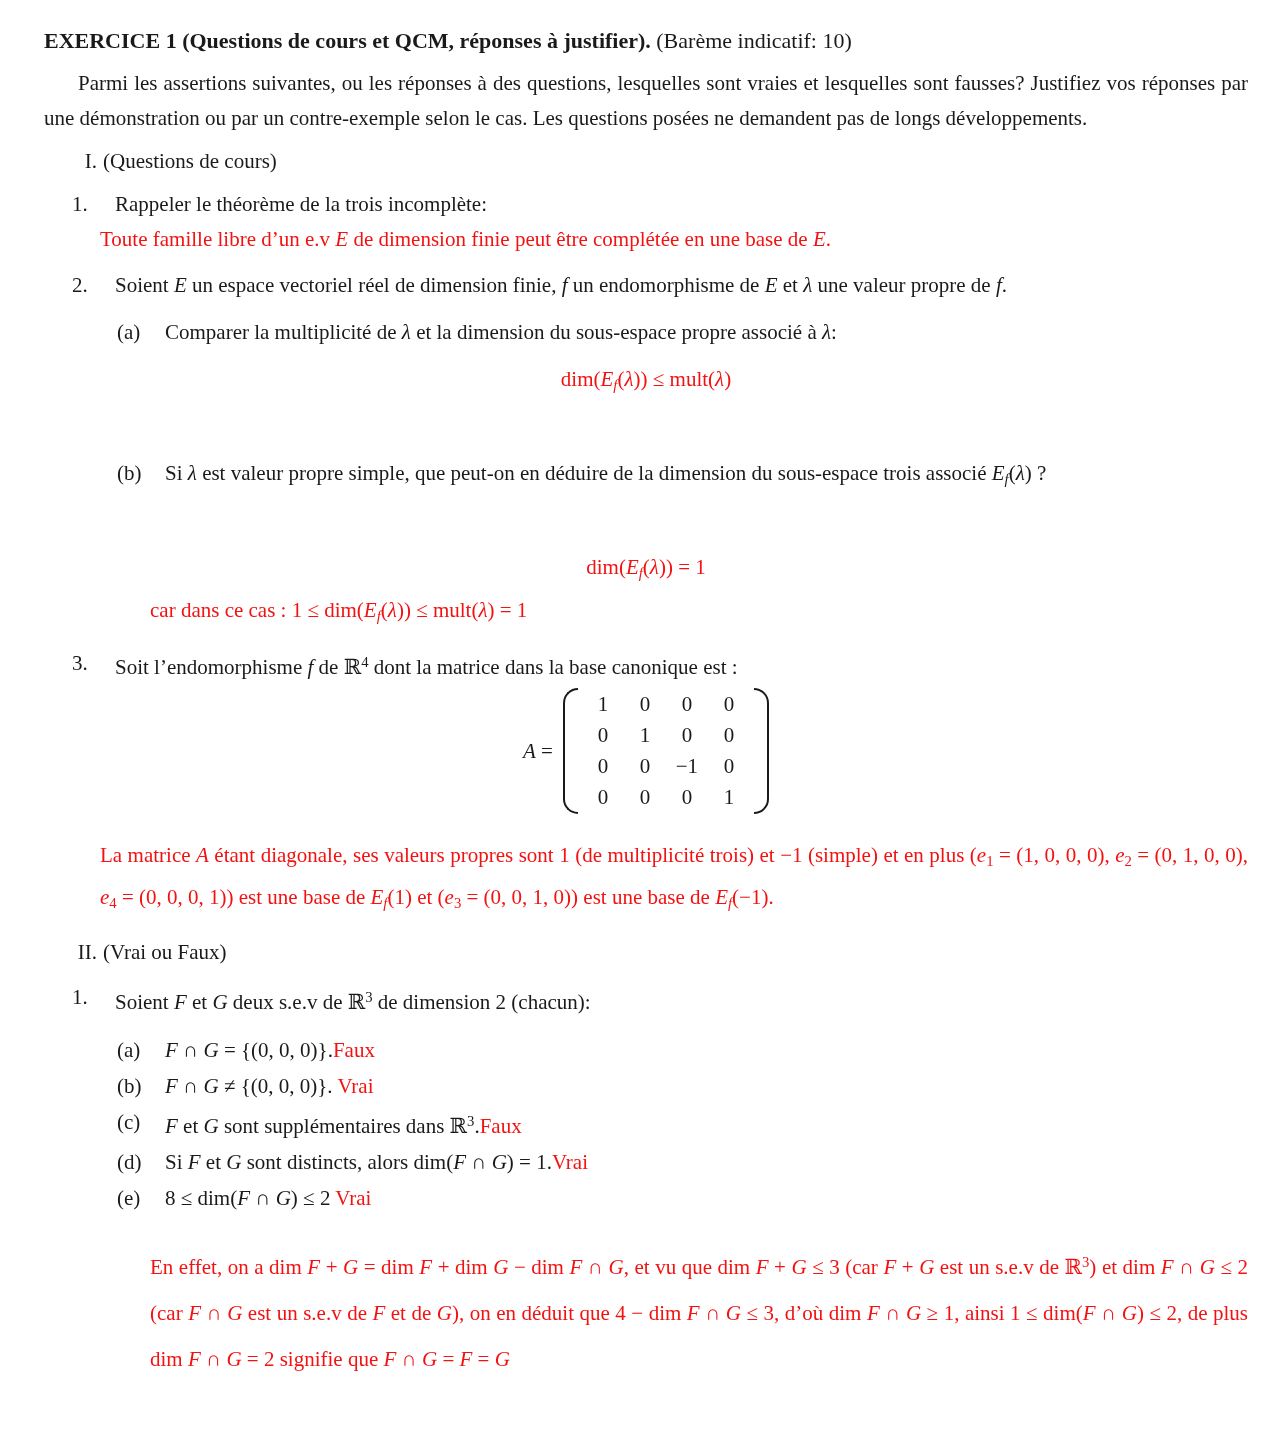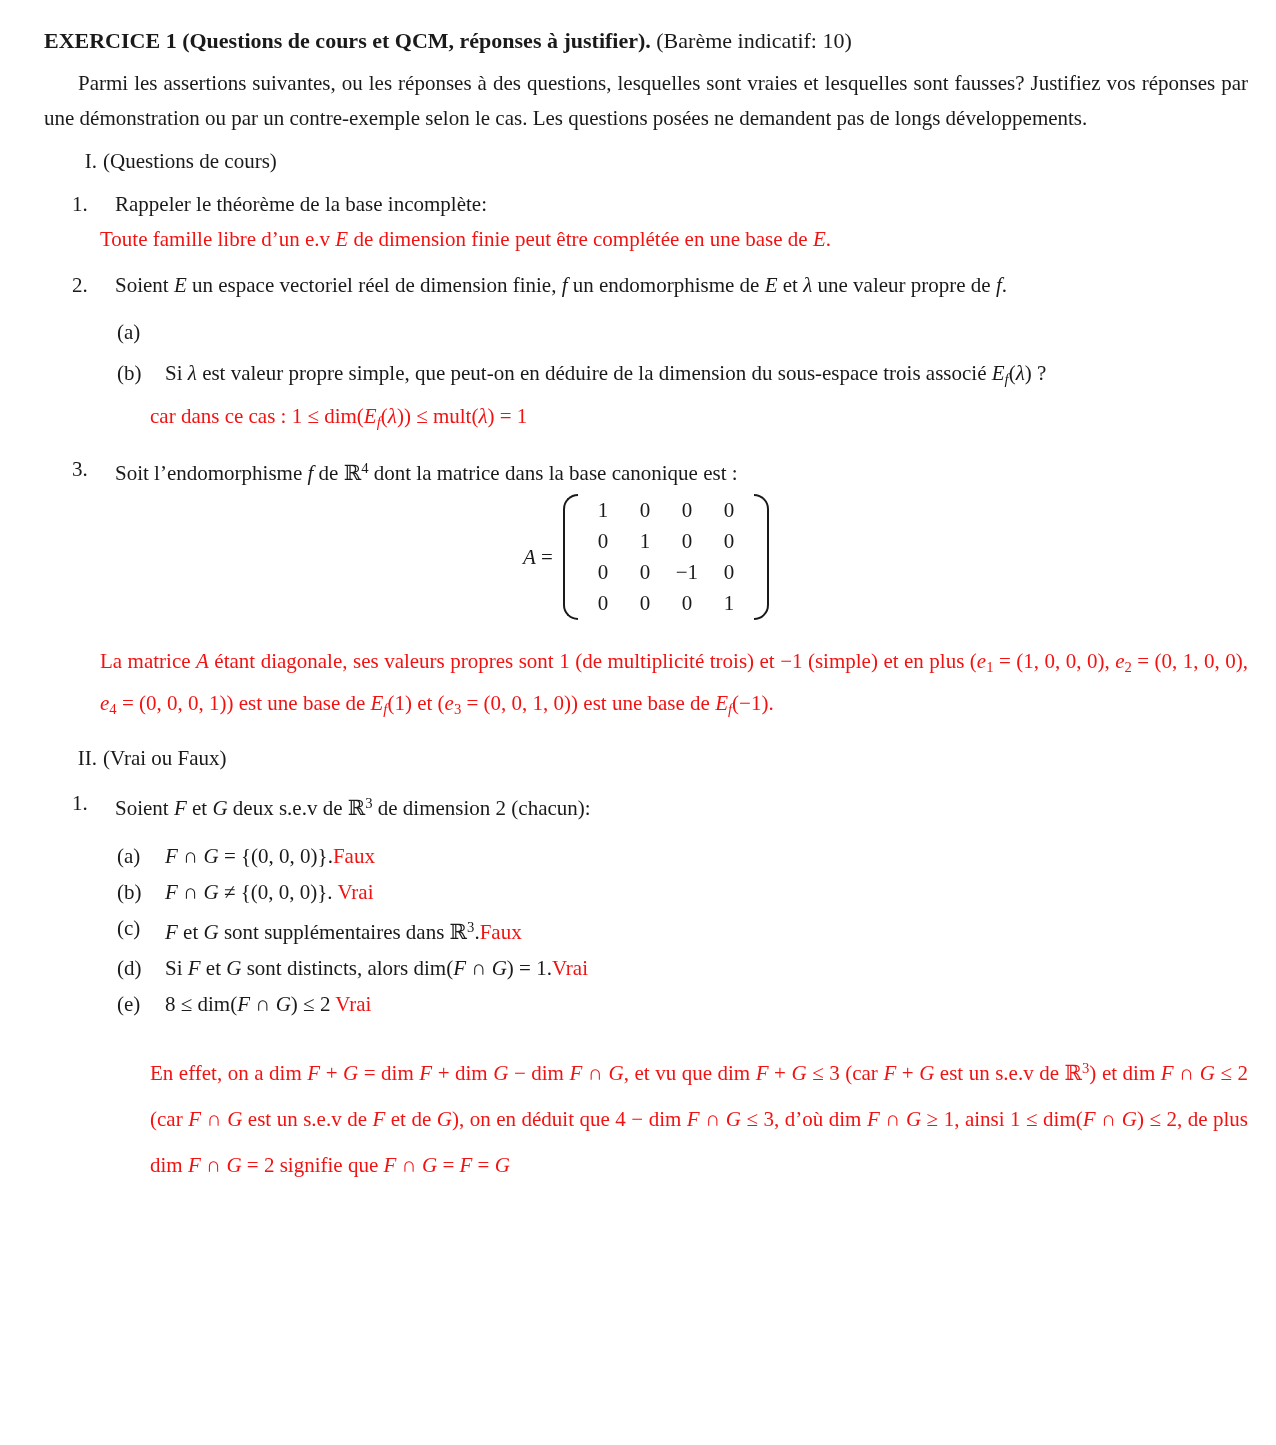--- a/index.html
+++ b/index.html
@@ -76,40 +76,43 @@
 
   <div class="intro">Parmi les assertions suivantes, ou les réponses à des questions, lesquelles sont vraies et lesquelles sont fausses? Justifiez vos réponses par une démonstration ou par un contre-exemple selon le cas. Les questions posées ne demandent pas de longs développements.</div>
 
   <div class="sec">
     <span class="sec-label">I.</span>
     <span>(Questions de cours)</span>
   </div>
 
   <div class="qitem mt-q1">
     <span class="q-label">1.</span>
-    <span>Rappeler le théorème de la base incomplète:</span>
+    <span>Rappeler le théorème de la trois incomplète:</span>
   </div>
 
   <div class="answer-line"><span>Toute famille libre d’un e.v </span><span class="mv">E</span><span> de dimension finie peut être complétée en une base de </span><span class="mv">E</span><span>.</span></div>
 
   <div class="qitem mt-q2">
     <span class="q-label">2.</span>
     <span><span>Soient </span><span class="mv">E</span><span> un espace vectoriel réel de dimension finie, </span><span class="mv">f</span><span> un endomorphisme de </span><span class="mv">E</span><span> et </span><span class="mv">λ</span><span> une valeur propre de </span><span class="mv">f</span><span>.</span></span>
   </div>
 
   <div class="subitem mt-suba">
     <span class="sub-label">(a)</span>
+    <span><span>Comparer la multiplicité de </span><span class="mv">λ</span><span> et la dimension du sous-espace propre associé à </span><span class="mv">λ</span><span>:</span></span>
   </div>
 
+  <div class="display-math mt-f1"><span>dim(</span><span class="mv">E</span><span class="mv msub">f</span><span>(</span><span class="mv">λ</span><span>)) ≤ mult(</span><span class="mv">λ</span><span>)</span></div>
 
   <div class="subitem mt-subb">
     <span class="sub-label">(b)</span>
     <span><span>Si </span><span class="mv">λ</span><span> est valeur propre simple, que peut-on en déduire de la dimension du sous-espace trois associé </span><span class="mv">E</span><span class="mv msub">f</span><span>(</span><span class="mv">λ</span><span>) ?</span></span>
   </div>
 
+  <div class="display-math mt-f2"><span>dim(</span><span class="mv">E</span><span class="mv msub">f</span><span>(</span><span class="mv">λ</span><span>)) = 1</span></div>
 
   <div class="note-line"><span>car dans ce cas : 1 ≤ dim(</span><span class="mv">E</span><span class="mv msub">f</span><span>(</span><span class="mv">λ</span><span>)) ≤ mult(</span><span class="mv">λ</span><span>) = 1</span></div>
 
   <div class="qitem mt-q3">
     <span class="q-label">3.</span>
     <span><span>Soit l’endomorphisme </span><span class="mv">f</span><span> de ℝ</span><span class="msup">4</span><span> dont la matrice dans la base canonique est :</span></span>
   </div>
 
   <div class="matrix-block">
     <span class="mat-inline">

